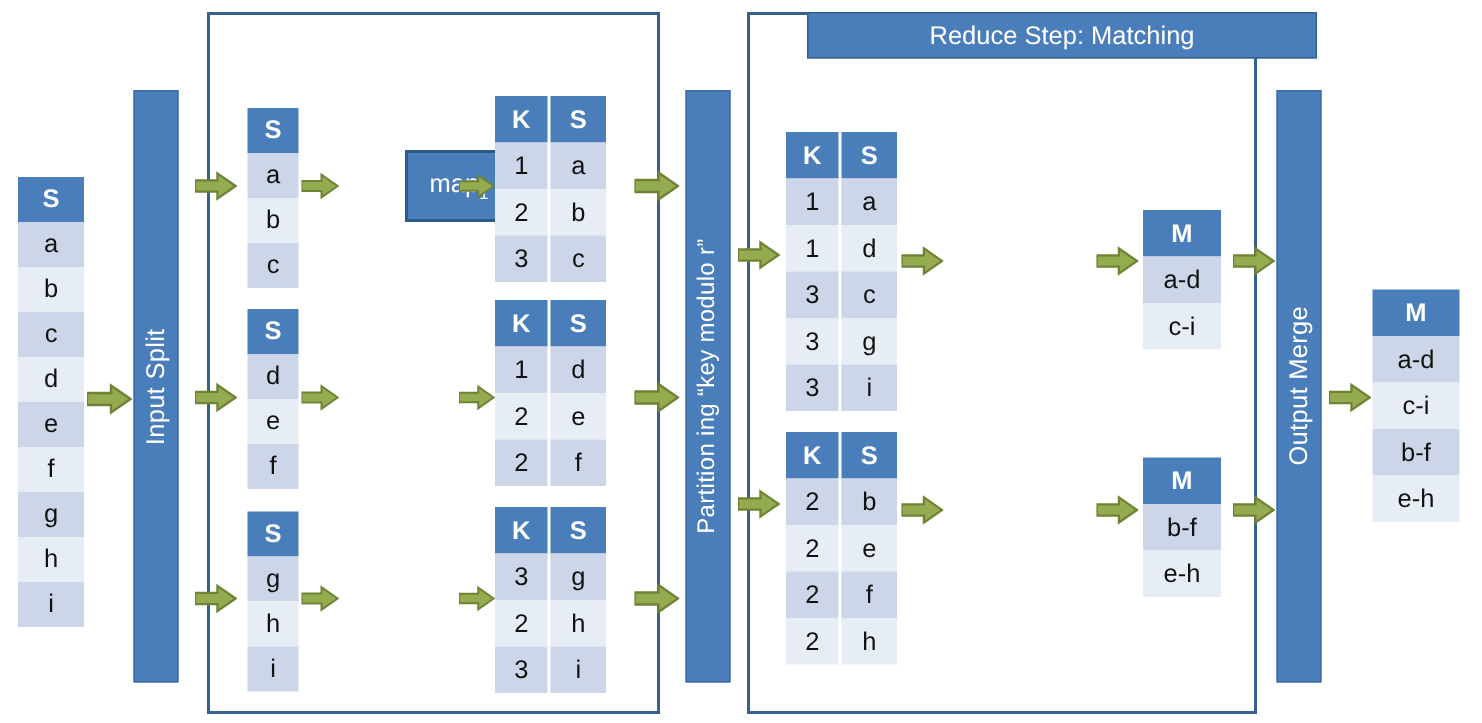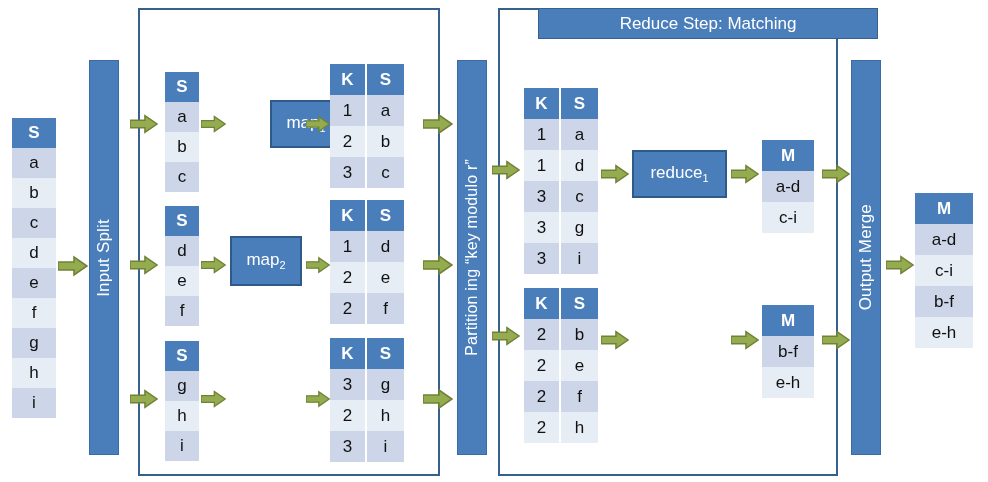--- a/index.html
+++ b/index.html
@@ -190,23 +190,20 @@
       <div class="row odd" style="height: 30px; font-size: 17px;">
         <div class="cell" style="width: 34px;">d</div>
       </div>
       <div class="row even" style="height: 30px; font-size: 17px;">
         <div class="cell" style="width: 34px;">e</div>
       </div>
       <div class="row odd" style="height: 30px; font-size: 17px;">
         <div class="cell" style="width: 34px;">f</div>
       </div>
     </div>
-  <div class="procbox" style="left:230px;top:236px;width:72px;height:50px;">
-    <span>map<sub>2</sub></span>
-  </div>
   <div class="tbl" style="left:330px;top:200px;">
       <div class="hdr" style="height: 31px; font-size: 17px;">
         <div class="cell k" style="width: 37px;">K</div>
         <div class="cell" style="width: 37px;">S</div>
       </div>
       <div class="row odd" style="height: 31px; font-size: 17px;">
         <div class="cell k" style="width: 37px;">1</div>
         <div class="cell" style="width: 37px;">d</div>
       </div>
       <div class="row even" style="height: 31px; font-size: 17px;">
@@ -271,23 +268,20 @@
       </div>
       <div class="row even" style="height: 31px; font-size: 17px;">
         <div class="cell k" style="width: 37px;">3</div>
         <div class="cell" style="width: 37px;">g</div>
       </div>
       <div class="row odd" style="height: 31px; font-size: 17px;">
         <div class="cell k" style="width: 37px;">3</div>
         <div class="cell" style="width: 37px;">i</div>
       </div>
     </div>
-  <div class="procbox" style="left:632px;top:150px;width:95px;height:48px;">
-    <span>reduce<sub>1</sub></span>
-  </div>
   <div class="tbl" style="left:762px;top:140px;">
       <div class="hdr" style="height: 31px; font-size: 17px;">
         <div class="cell" style="width: 52px;">M</div>
       </div>
       <div class="row odd" style="height: 31px; font-size: 17px;">
         <div class="cell" style="width: 52px;">a-d</div>
       </div>
       <div class="row even" style="height: 31px; font-size: 17px;">
         <div class="cell" style="width: 52px;">c-i</div>
       </div>

